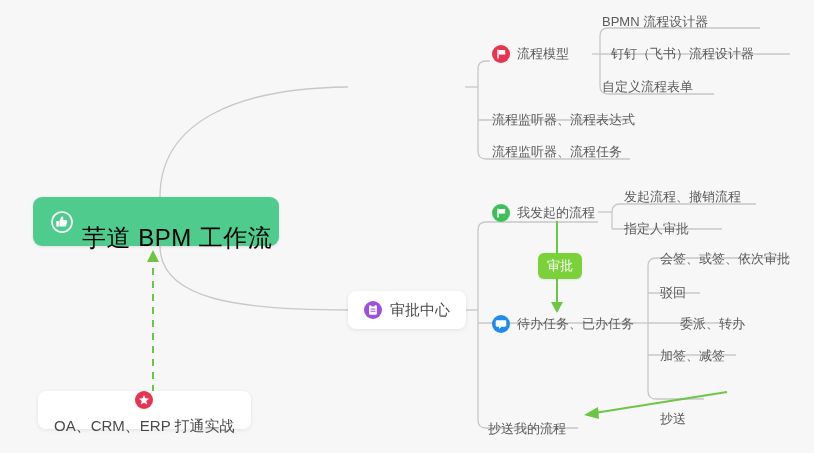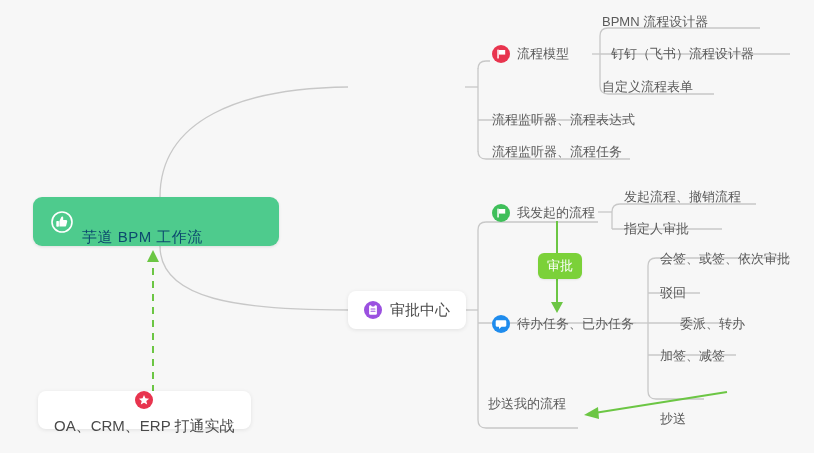--- a/index.html
+++ b/index.html
@@ -36,22 +36,22 @@
     background: #4ecb8d;
     border-radius: 9px;
     box-shadow: 0 1px 3px rgba(0,0,0,0.10);
     display: flex;
     align-items: center;
     box-sizing: border-box;
     padding-left: 18px;
     gap: 9px;
   }
   .root-label {
-    color: #0c4a6e;
-    font-size: 15px;
+    color: #000000;
+    font-size: 24px;
     letter-spacing: 0.5px;
     white-space: nowrap;
     margin-top: 32px;
   }
 
   
   .card-node {
     position: absolute;
     background: #ffffff;
     border-radius: 8px;
@@ -262,21 +262,21 @@
   <div class="leaf-node" style="left:660px; top:312px;margin-left:20px;">
     <span class="leaf-label">委派、转办</span>
   </div>
   <div class="leaf-node" style="left:660px; top:344px;">
     <span class="leaf-label">加签、减签</span>
   </div>
   <div class="leaf-node" style="left:660px; top:394px;margin-top:13px;">
     <span class="leaf-label">抄送</span>
   </div>
 
-  <div class="leaf-node" style="left:488px; top:392px;">
+  <div class="leaf-node" style="left:488px; top:417px;">
     <span class="leaf-label">抄送我的流程</span>
   </div>
 
   <div class="pill" style="left:538px; top:253px;">
     <span>审批</span>
   </div>
 
   <div class="card-node" style="left:38px; top:391px; height:38px;flex-direction:column;">
     <span class="icon-badge">
       <svg width="18" height="18" viewBox="0 0 18 18">

